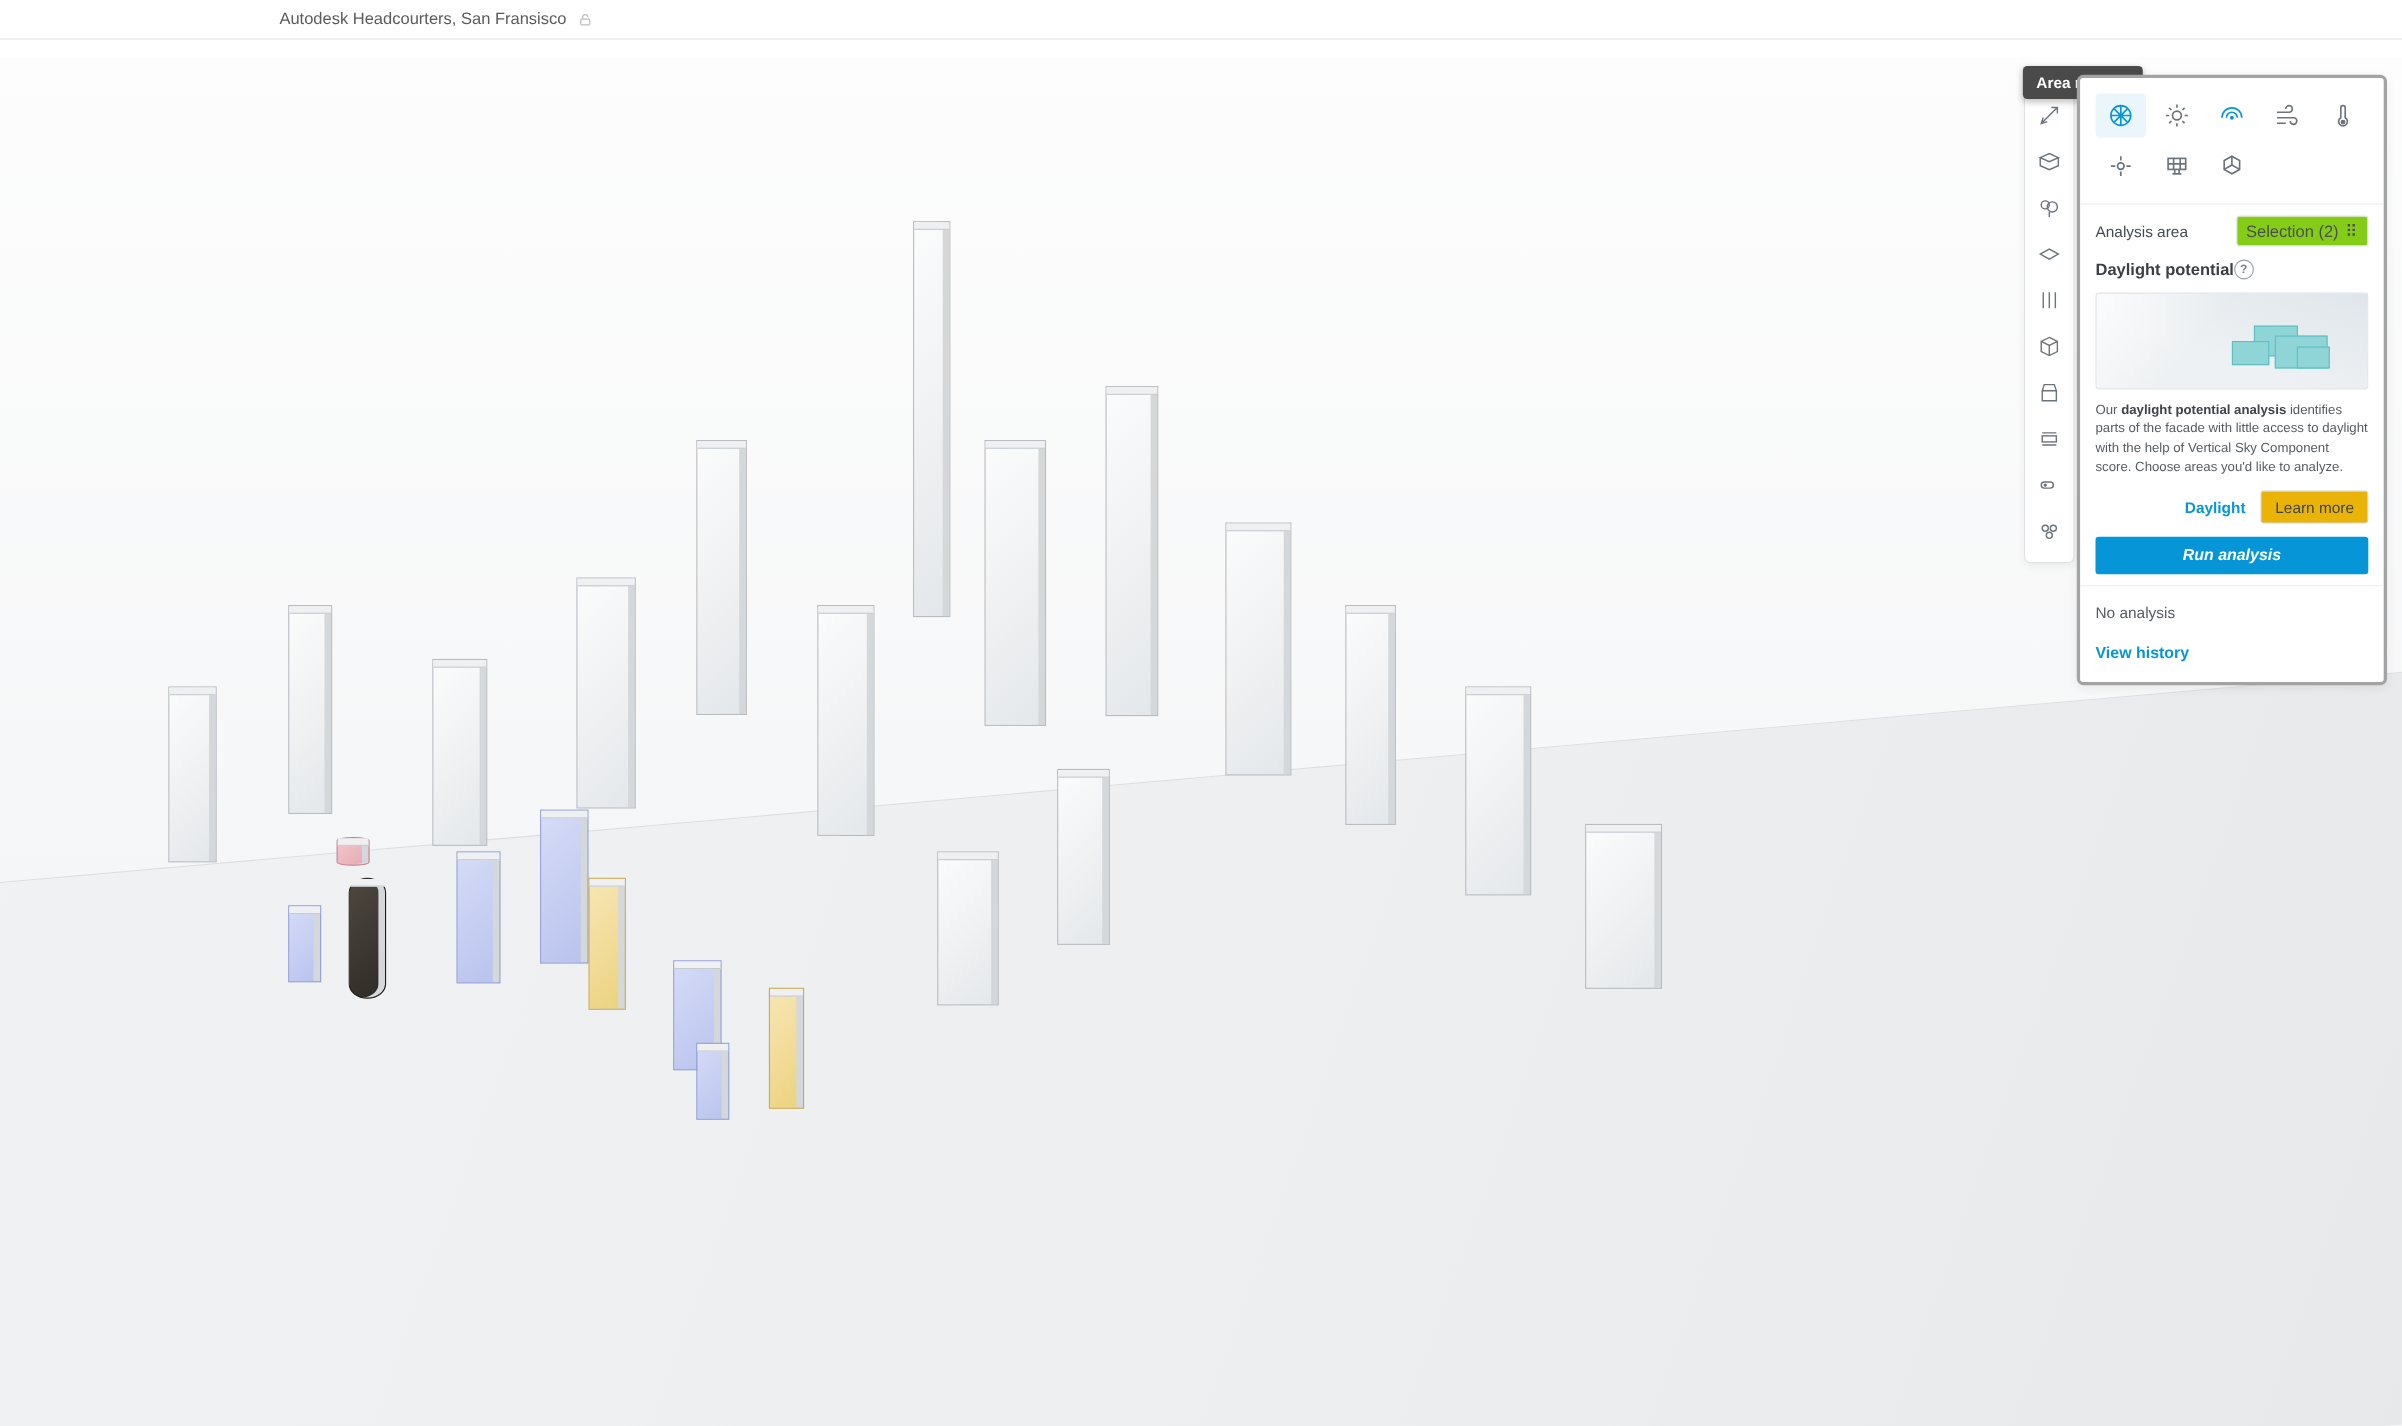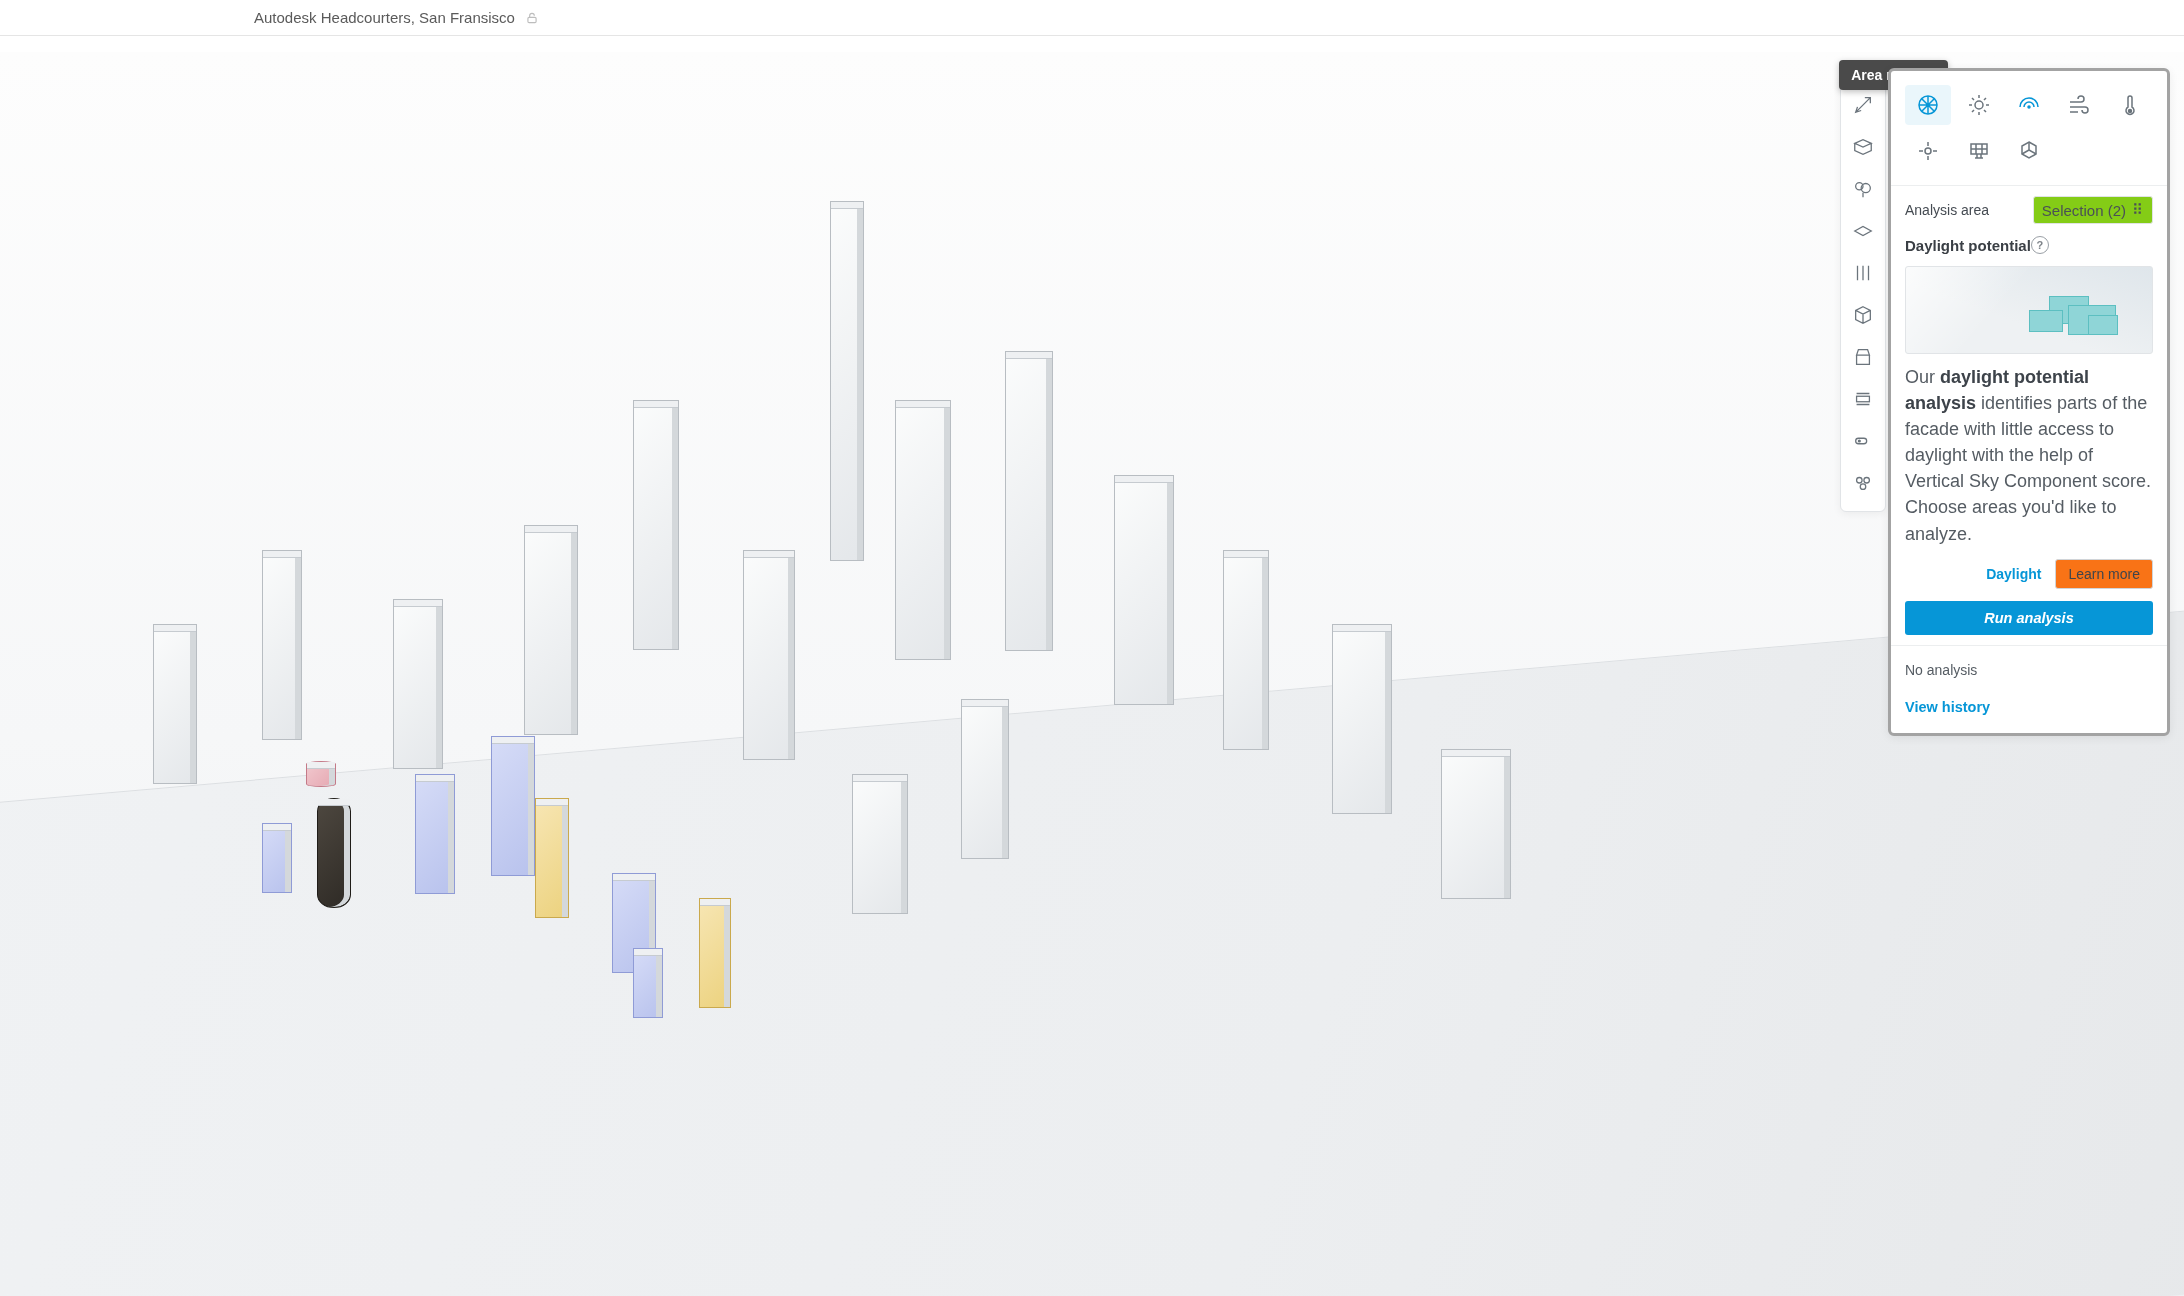--- a/index.html
+++ b/index.html
@@ -96,26 +96,26 @@
 .thumb {
   margin-top:12px; height:88px; border:1px solid #e1e4e7; border-radius:3px;
   background:
     linear-gradient(130deg, rgba(255,255,255,.8), rgba(255,255,255,0) 40%),
     linear-gradient(200deg, #dfe6eb 0%, #eef1f3 60%);
   position:relative; overflow:hidden;
 }
 .thumb .mini {
   position:absolute; background:#8fd5d7; border:1px solid #5cbfc1;
 }
-.desc { margin-top:10px; font-size:18px; line-height:1.45; color:#555c63; }
+.desc { margin-top:10px; font-size:12px; line-height:1.45; color:#555c63; }
 .desc b { font-weight:700; color:#3d434a; }
 
 .btnrow { display:flex; gap:10px; margin-top:12px; align-items:center; justify-content:flex-end;}
 .link-btn { color:#0696d7; font-weight:600; background:none; border:none; cursor:pointer; font-size:14px; padding:6px 4px;}
-.ghost-btn { background:#f97316; border:1px solid #d0d4d8; border-radius:3px; padding:6px 12px; font-size:14px; color:#3f454b; cursor:pointer;}
+.ghost-btn { background:#eab308; border:1px solid #d0d4d8; border-radius:3px; padding:6px 12px; font-size:14px; color:#3f454b; cursor:pointer;}
 .primary-btn { margin-top:12px; width:100%; background:#0696d7; color:#fff; border:none; border-radius:3px; padding:9px 0; font-size:14.5px; font-weight:600; cursor:pointer;font-style:italic;}
 .sub { margin-top:16px; }
 .sub .no { color:#555c63; font-size:14px; }
 .sub .hist { margin-top:21px; color:#0696d7; font-weight:600; font-size:14.5px; cursor:pointer;}
 
 
 .tooltip {
   position:absolute; right:236px; top:8px;
   background:#4a4a4a; color:#fff; font-size:14px; font-weight:600;
   padding:7px 12px; border-radius:4px; white-space:nowrap;

